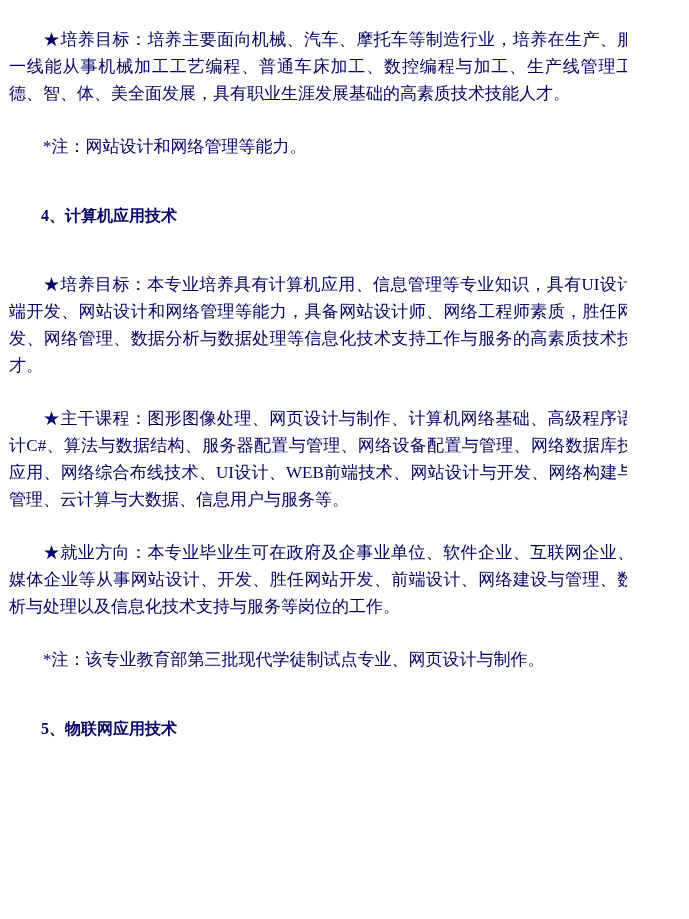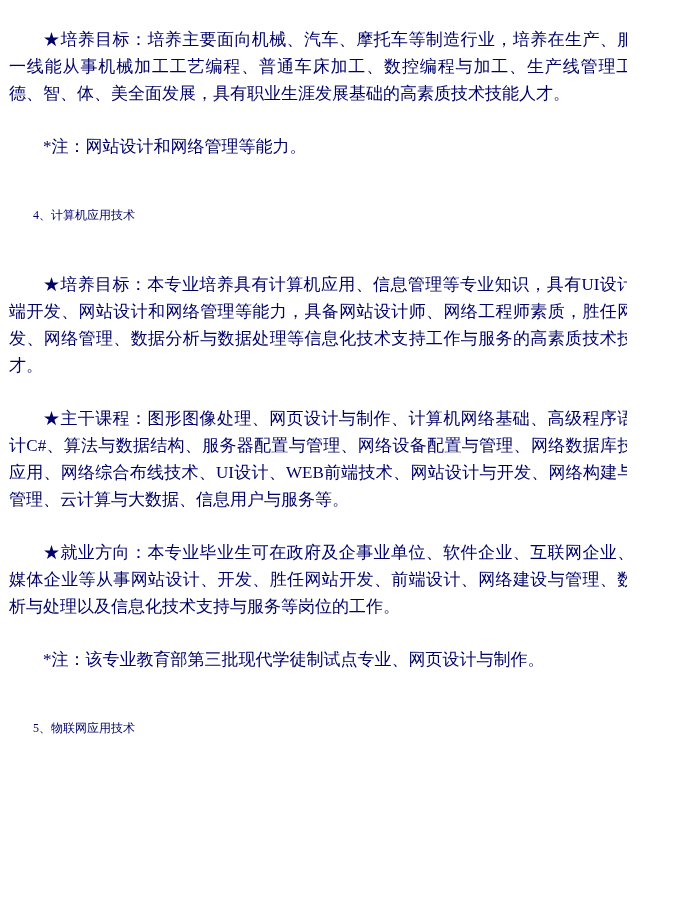--- a/index.html
+++ b/index.html
@@ -35,22 +35,22 @@
   .para {
     margin: 26px 0;
     text-indent: 2em;
   }
   .note {
     margin: 26px 0;
     text-indent: 2em;
   }
   .heading {
     margin: 42px 0;
-    font-size: 12px;
-    font-weight: normal;
+    font-size: 16px;
+    font-weight: bold;
     text-indent: 2em;
     line-height: 27px;
   }
   .doc > :last-child {
     margin-bottom: 0;
   }
 </style>
 </head>
 <body>
 

